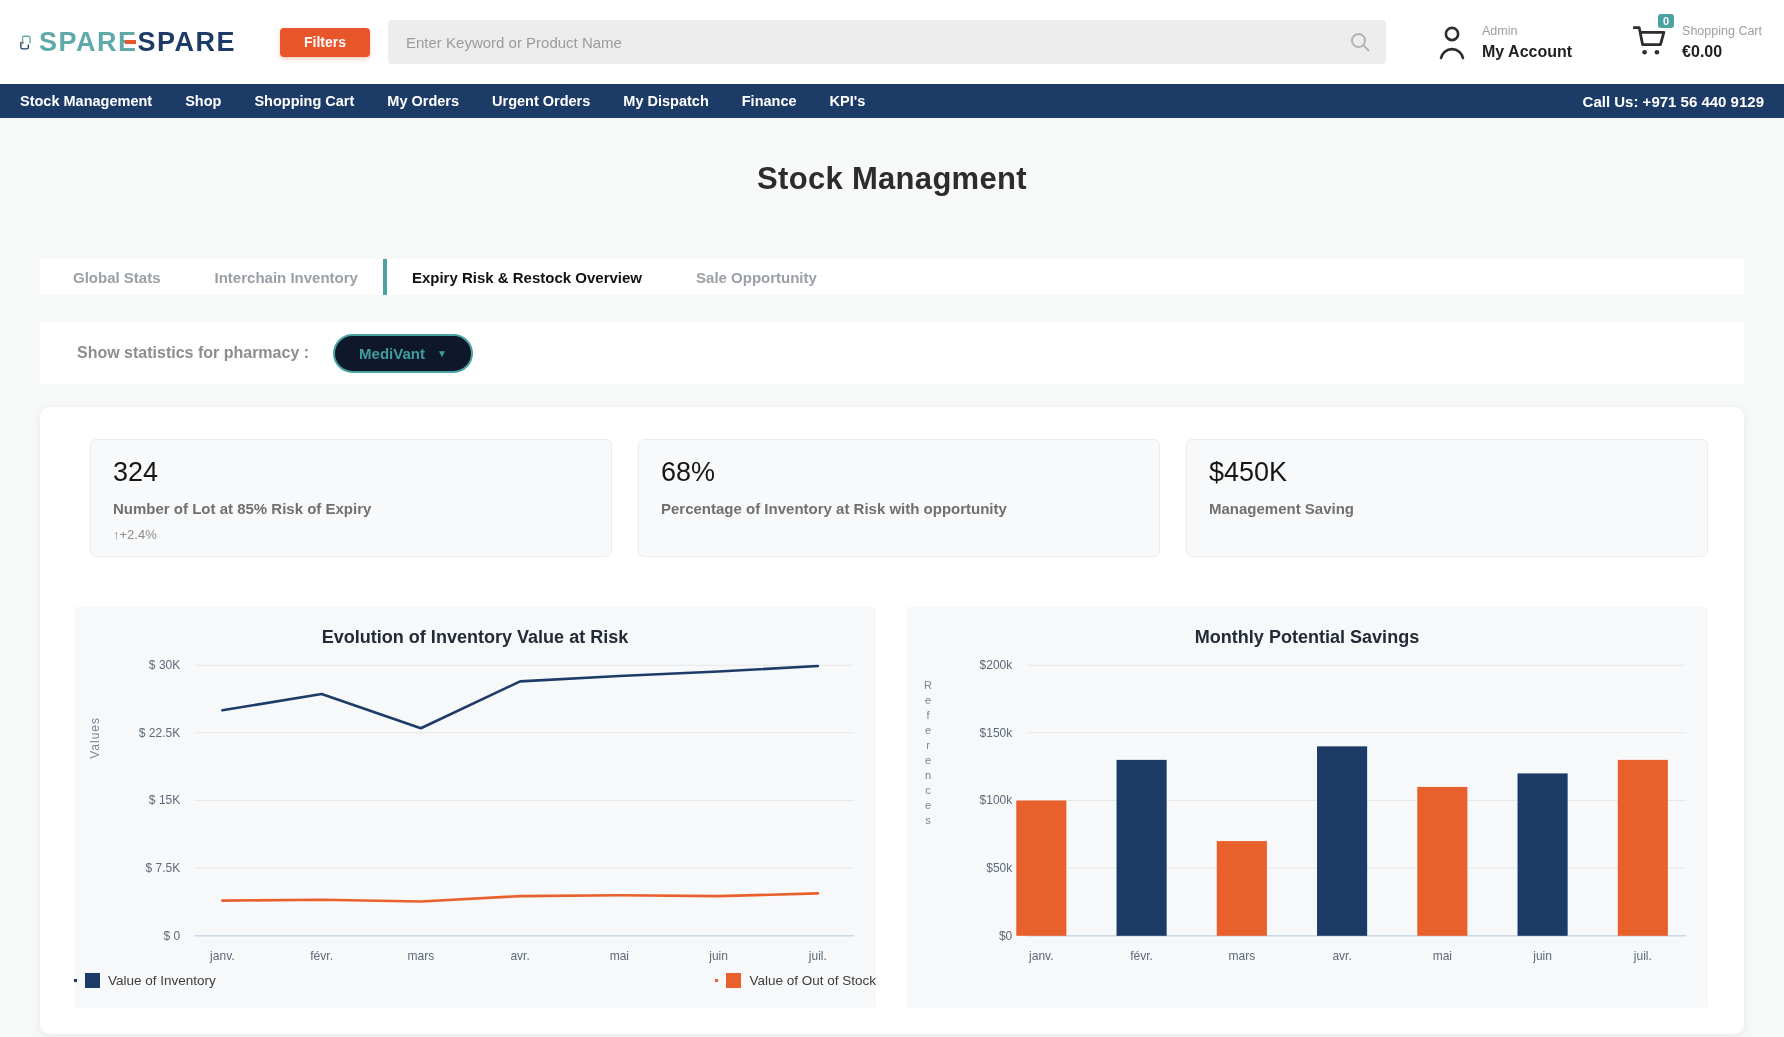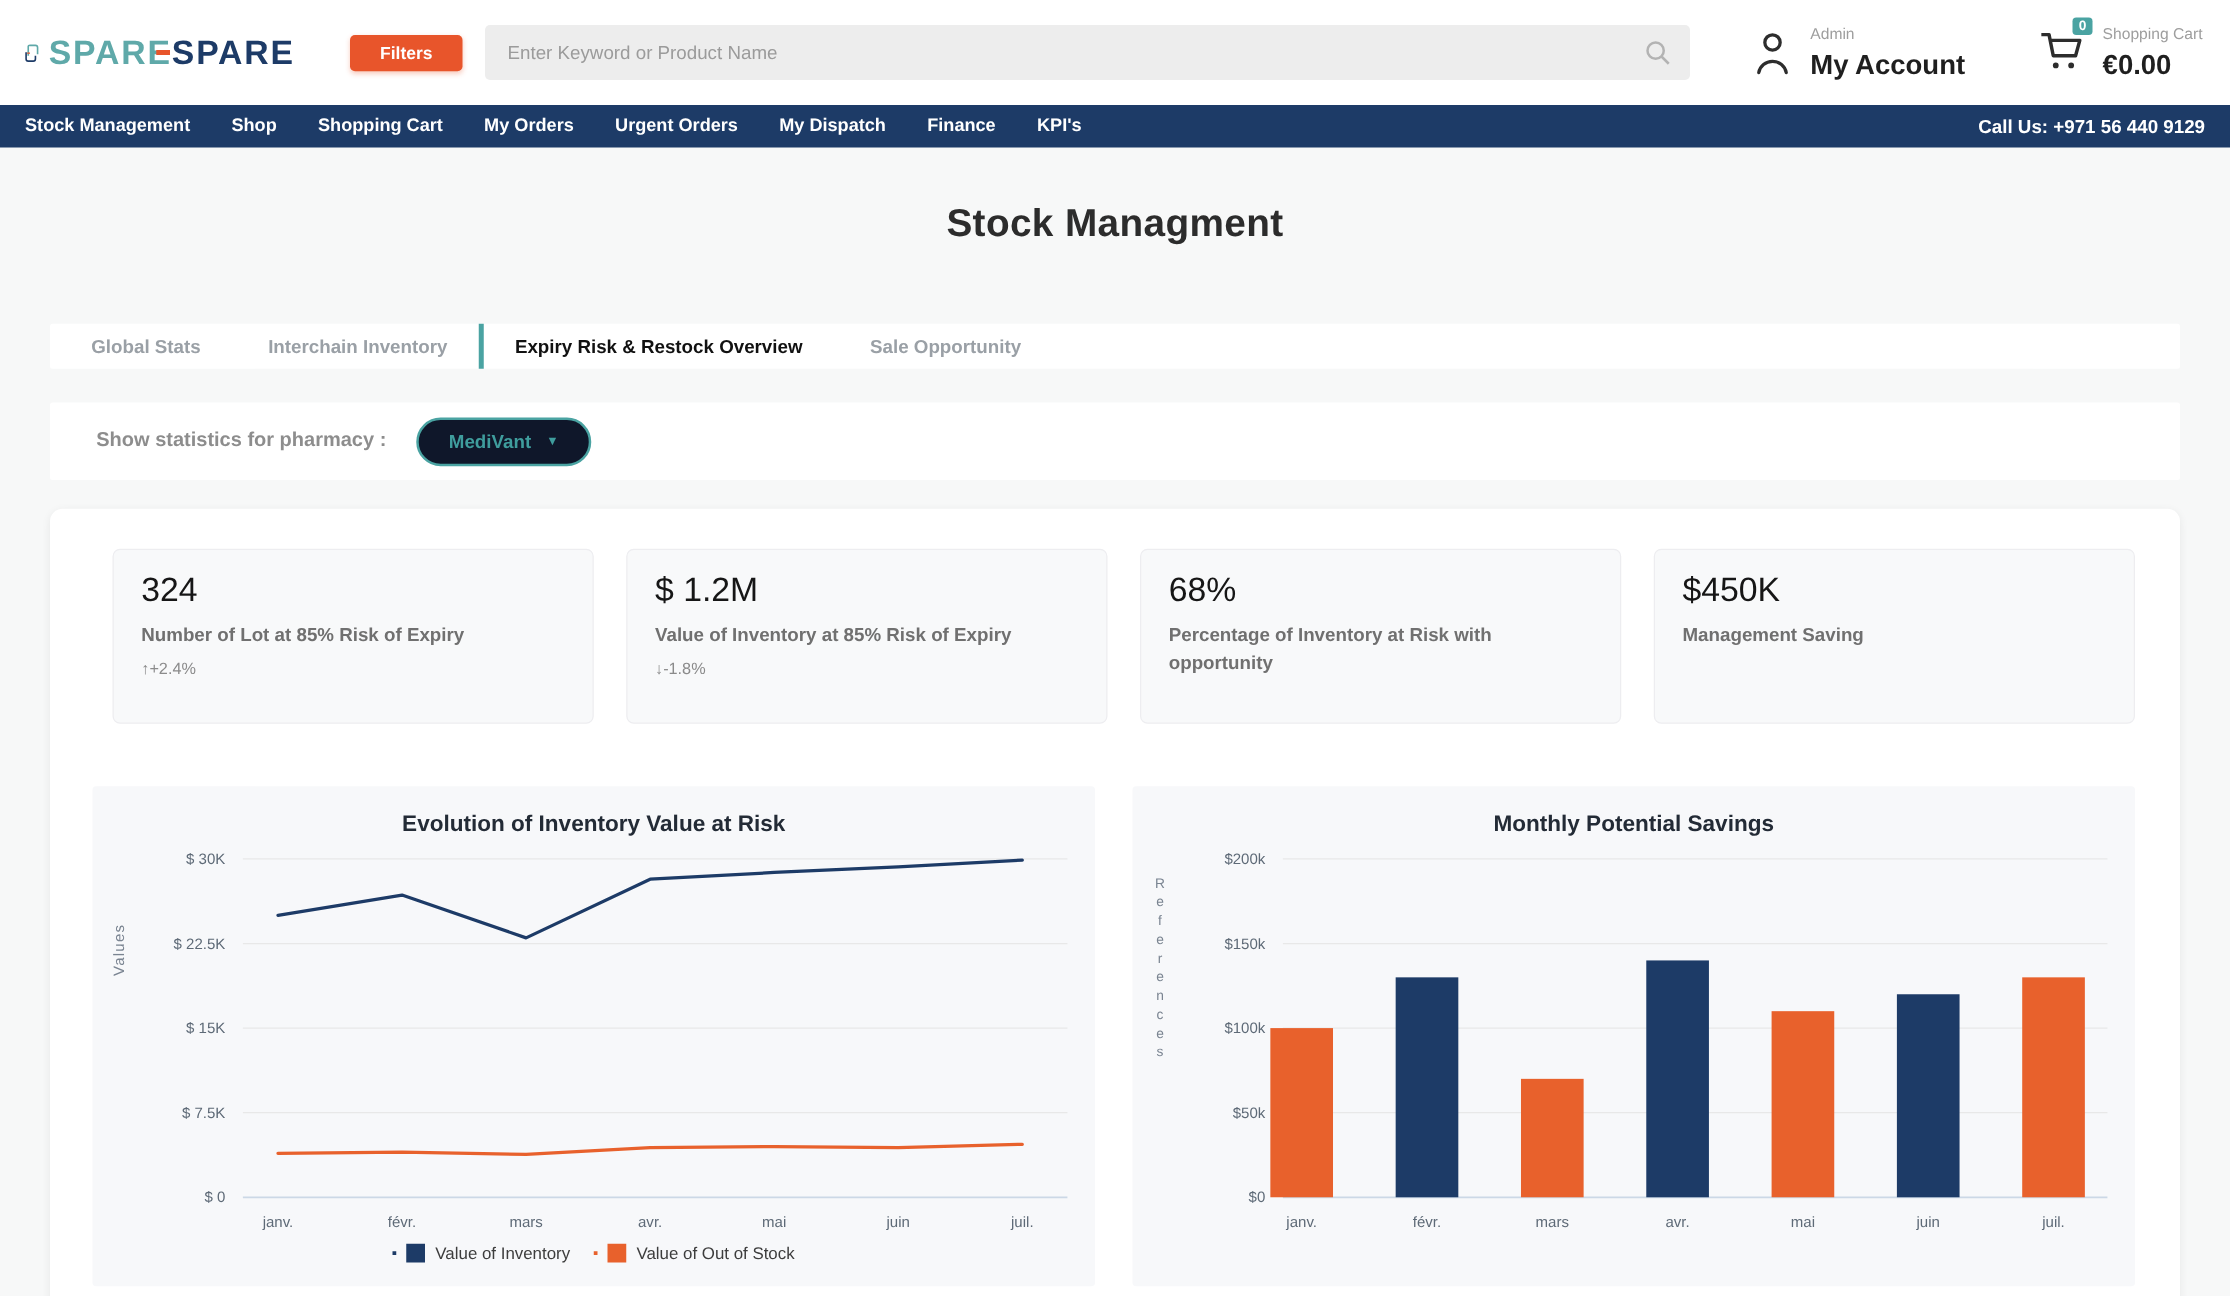--- a/index.html
+++ b/index.html
@@ -38,21 +38,21 @@
   }
   .search-box input {
     flex: 1; border: none; background: transparent; outline: none;
     font-size: 15px; color: #444; font-family: "Liberation Sans", sans-serif;
   }
   .search-box input::placeholder { color: #9b9b9b; }
   .hdr-group { display: flex; align-items: center; gap: 12px; }
   .account { margin-left: 48px; }
   .cart { margin-left: 58px; }
   .hdr-small { font-size: 12.5px; color: #9e9e9e; }
-  .hdr-big { font-size: 22px; font-weight: bold; color: #1f1f1f; margin-top: 5px; }
+  .hdr-big { font-size: 16px; font-weight: bold; color: #1f1f1f; margin-top: 5px; }
   .cart-icon-wrap { position: relative; }
   .cart-badge {
     position: absolute; top: -7px; right: -4px;
     background: var(--teal, #4aa3a2); color: #fff; font-size: 11px; font-weight: bold;
     border-radius: 3px; padding: 1px 5px;
   }
   
   .navbar {
     background: var(--navy, #1d3b67); height: 34px;
     display: flex; align-items: center; padding: 0 20px;
@@ -115,21 +115,21 @@
   .ylabel { position: absolute; font-size: 12px; color: #7a8491; }
   .ylabel.rotated {
     writing-mode: vertical-rl; transform: rotate(180deg);
     left: 14px; top: 110px; letter-spacing: 1px;
   }
   .ylabel.upright {
     writing-mode: vertical-rl; text-orientation: upright;
     left: 16px; top: 72px; font-size: 11px; letter-spacing: 3px;
   }
   .chart-legend {
-    display: flex; justify-content: center; gap: 19px;
+    display: flex; justify-content: space-between; gap: 19px;
     padding: 4px 0 16px; min-height: 38px; align-items: center;
   }
   .legend-entry { display: flex; align-items: center; gap: 8px; font-size: 13.5px; color: #3d3d3d; }
   .legend-dot { width: 3px; height: 3px; display: inline-block; }
   .legend-swatch { width: 15px; height: 15px; display: inline-block; }
   .ct { font-family: "Liberation Sans", sans-serif; font-size: 18px; font-weight: 600; fill: #232b36; }
   .tick { font-family: "Liberation Sans", sans-serif; font-size: 12px; fill: #5e6a77; }
 </style>
 </head>
 <body>
@@ -211,25 +211,20 @@
     <span class="chev">▼</span>
   </div>
 </div>
 
 <div class="main-panel">
   <div class="kpi-row">
     <div class="kpi-card">
       <div class="kpi-value">324</div>
       <div class="kpi-label">Number of Lot at 85% Risk of Expiry</div>
       <div class="kpi-trend">↑+2.4%</div>
-    </div>
-    <div class="kpi-card">
-      <div class="kpi-value">$ 1.2M</div>
-      <div class="kpi-label">Value of Inventory at 85% Risk of Expiry</div>
-      <div class="kpi-trend">↓-1.8%</div>
     </div>
     <div class="kpi-card">
       <div class="kpi-value">68%</div>
       <div class="kpi-label">Percentage of Inventory at Risk with opportunity</div>
       <div class="kpi-trend"></div>
     </div>
     <div class="kpi-card">
       <div class="kpi-value">$450K</div>
       <div class="kpi-label">Management Saving</div>
       <div class="kpi-trend"></div>

